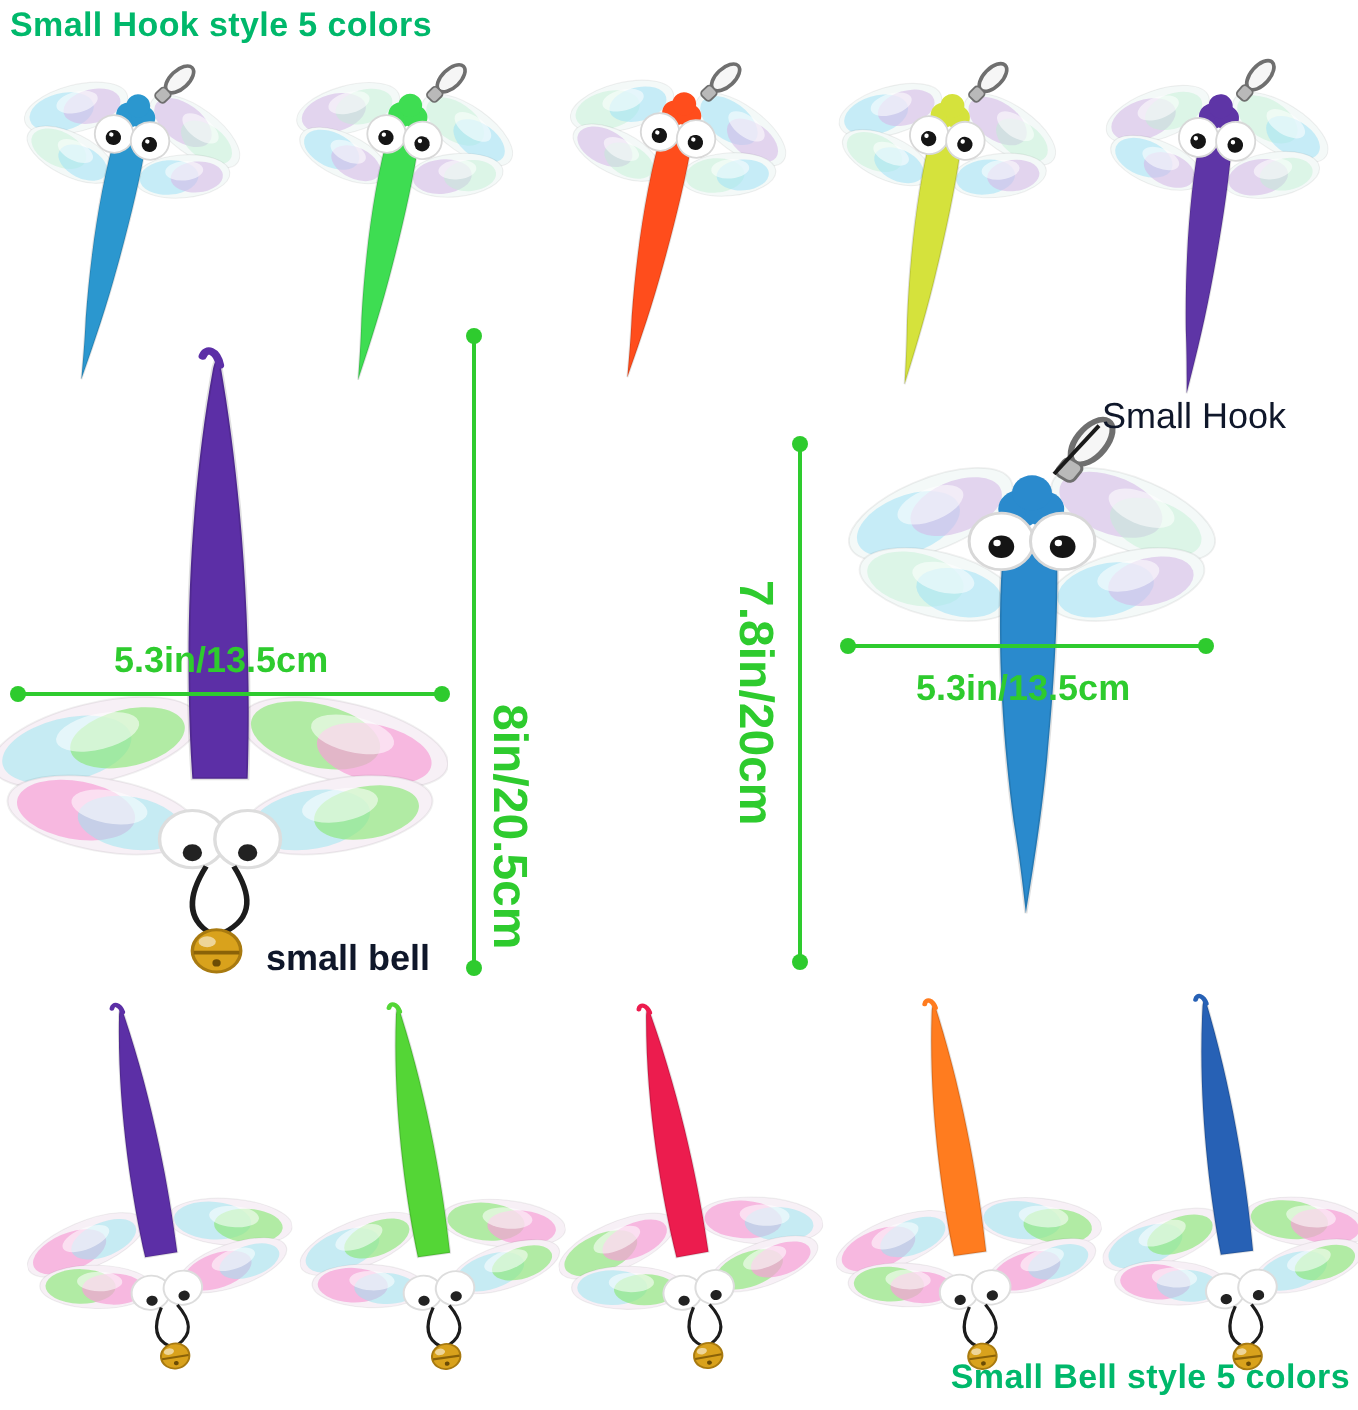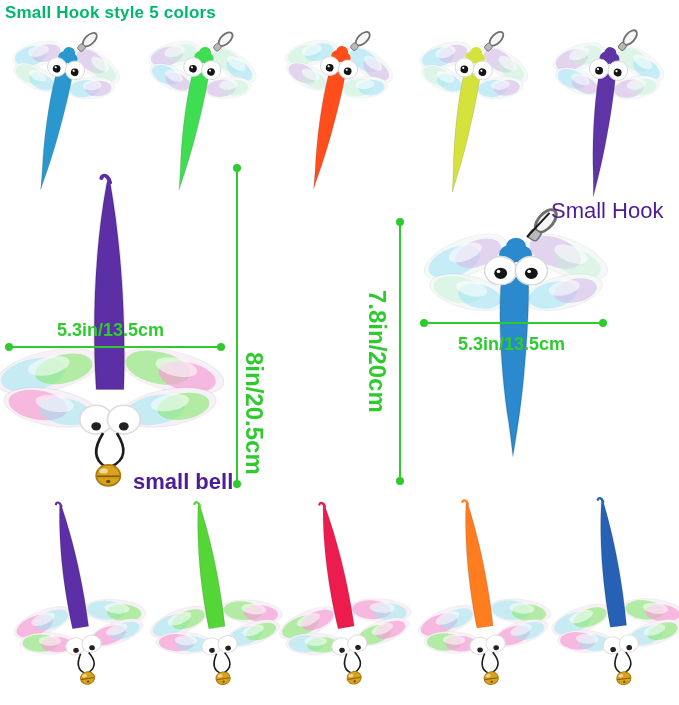--- a/index.html
+++ b/index.html
@@ -18,21 +18,21 @@
   .mlabel{
     position:absolute;font-weight:bold;font-size:18px;
     color:var(--green-measure,#2ecb2e);white-space:nowrap;
   }
   .vlabel{
     position:absolute;font-weight:bold;font-size:24px;
     color:var(--green-measure,#2ecb2e);white-space:nowrap;
     transform-origin:0 0;transform:rotate(90deg);
   }
   .blabel{
-    position:absolute;font-size:22px;color:#4c1d95;white-space:nowrap;
+    position:absolute;font-size:18px;color:#0f172a;white-space:nowrap;
   }
   .mline{position:absolute;background:var(--green-measure,#2ecb2e);}
   .mline.h{height:2px;}
   .mline.v{width:2px;}
   .mline::before,.mline::after{
     content:"";position:absolute;width:8px;height:8px;border-radius:50%;
     background:var(--green-measure,#2ecb2e);
   }
   .mline.h::before{left:-3px;top:-3px;}
   .mline.h::after{right:-3px;top:-3px;}
@@ -614,13 +614,14 @@
   <div class="mline v" style="left:399px;top:221px;height:261px;"></div>
   <div class="vlabel" style="left:391px;top:290px;">7.8in/20cm</div>
 
   <div class="mline h" style="left:423px;top:322px;width:181px;"></div>
   <div class="mlabel" style="left:458px;top:334px;">5.3in/13.5cm</div>
 
   <div class="blabel" style="left:551px;top:198px;">Small Hook</div>
   <div class="pointer-line" style="left:527px;top:236px;width:33px;transform:rotate(-47deg);"></div>
   <div class="blabel" style="left:133px;top:469px;font-weight:bold;">small bell</div>
 
+  <div class="title title-bottom">Small Bell style 5 colors</div>
 </div>
 
 </body></html>

